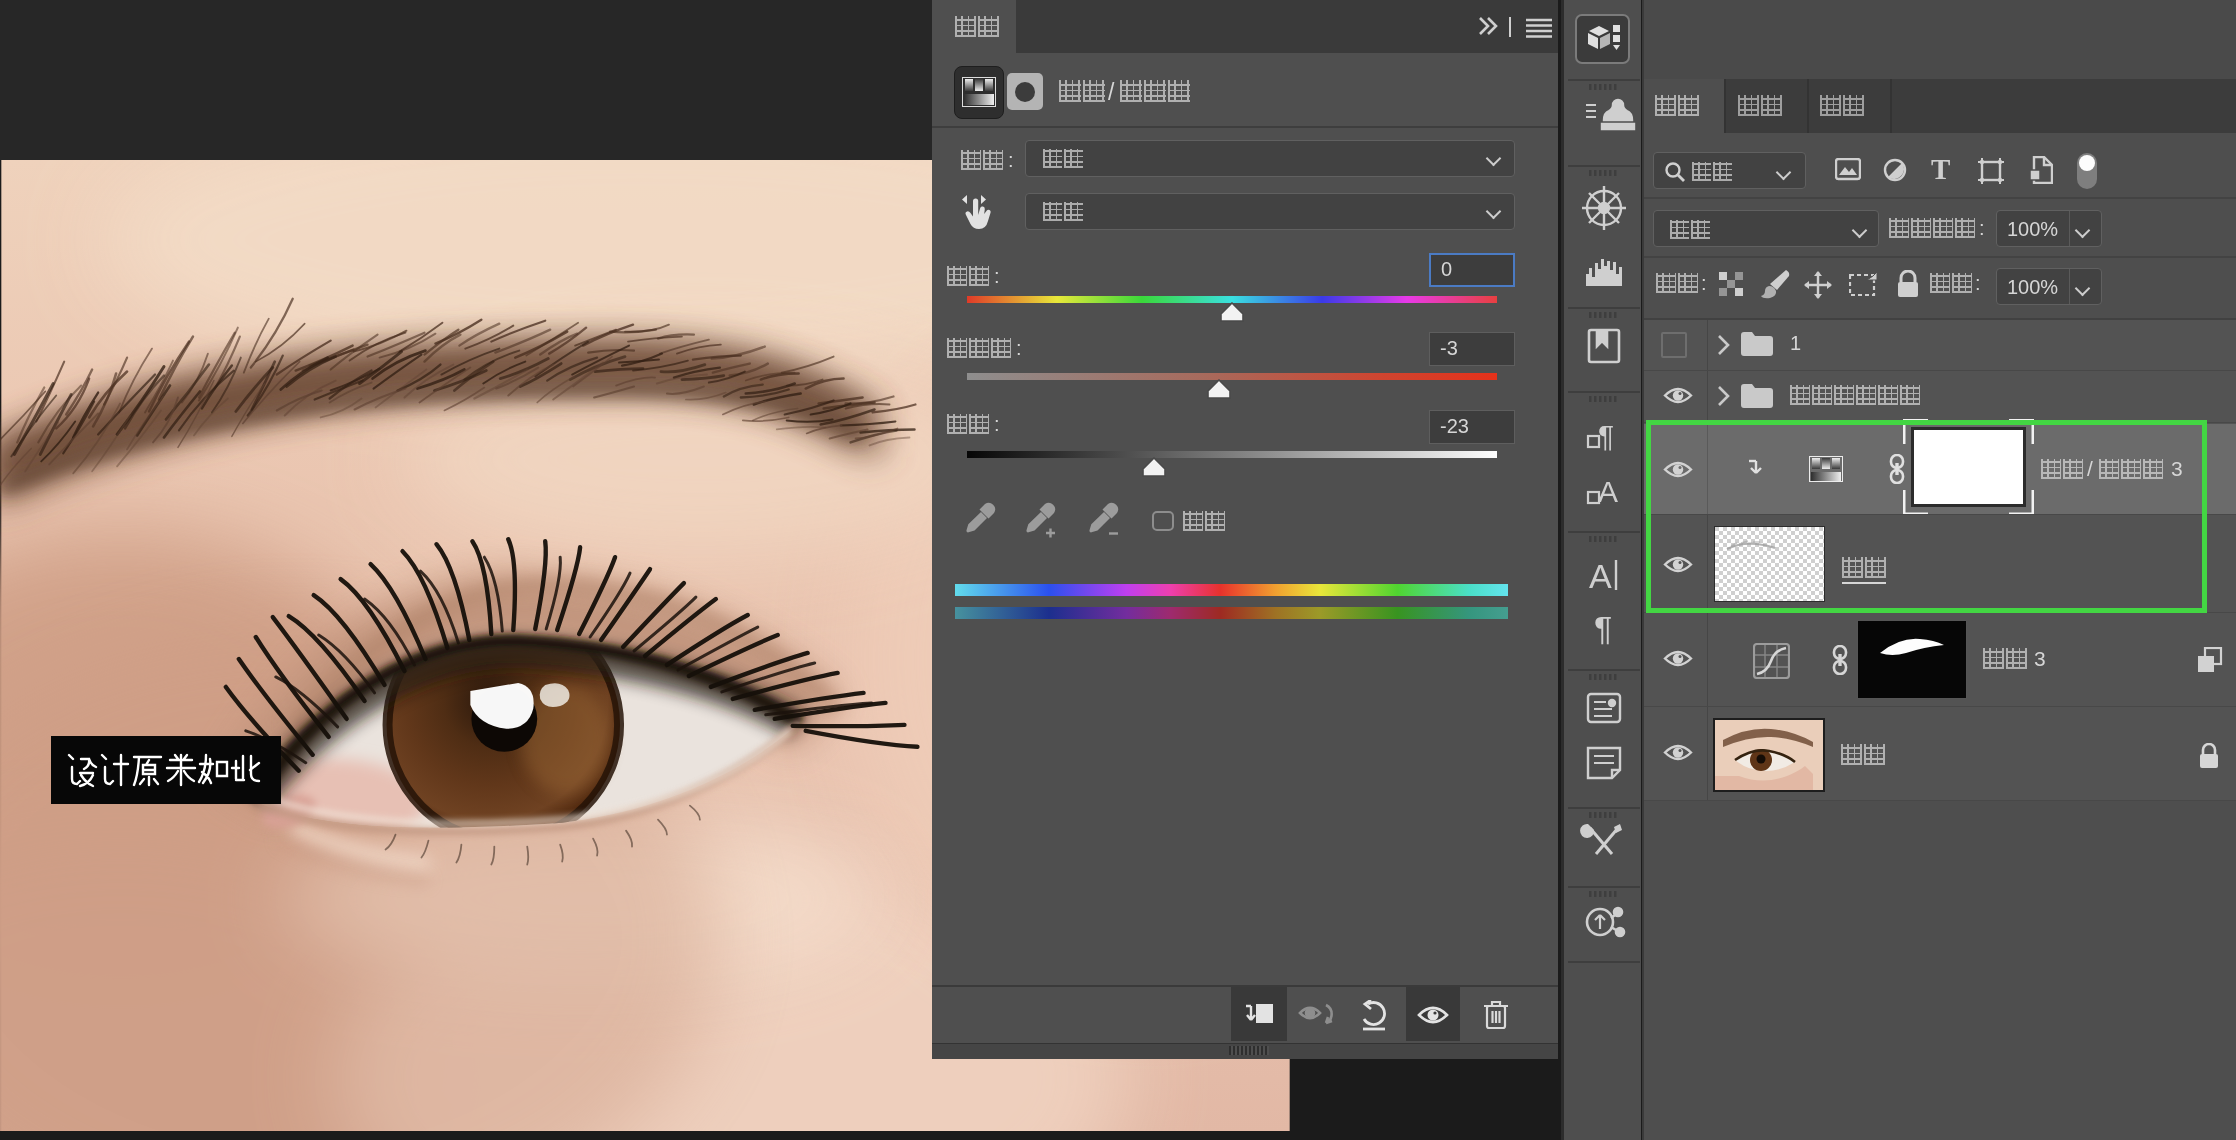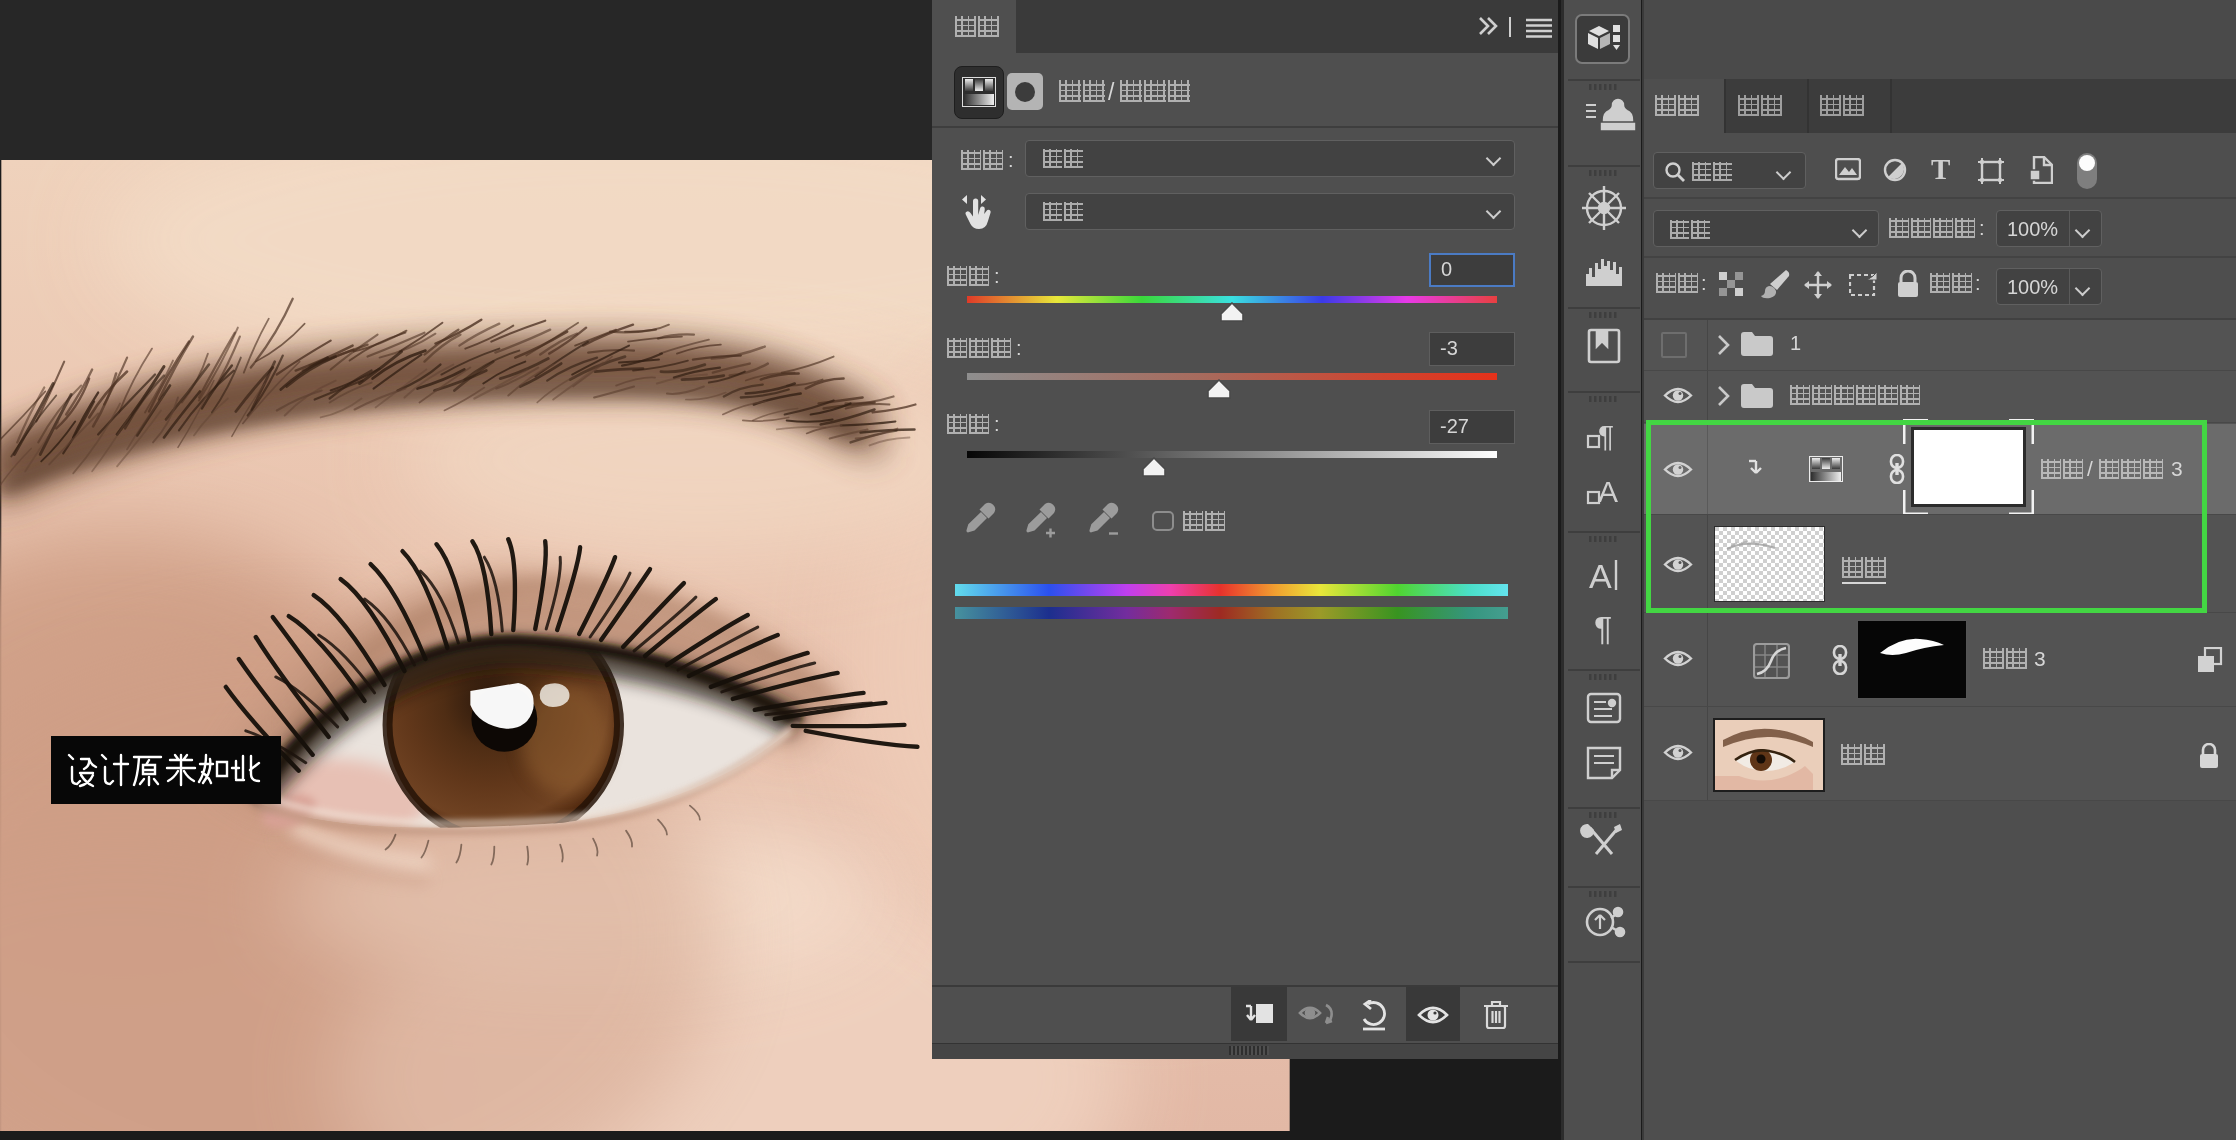--- a/index.html
+++ b/index.html
@@ -456,21 +456,21 @@
  <svg class="abs" style="left:274px;top:379px" width="26" height="21" viewBox="0 0 26 21">
       <path d="M13 1 L24 12 L24 19 L2 19 L2 12 Z" fill="#f2f2f2" stroke="#4a4a4a" stroke-width="1.6"></path>
     </svg>
 
  
  <span class="zh abs lbl" style="--s:20px;left:15px;top:414px;">
       <i></i>
       <i></i>
     </span><span class="abs lbl" style="left:62px;top:413px;">:</span>
  <div class="abs" style="left:497px;top:410px;width:86px;height:34px;background:#3d3d3d;border:1px solid #5e5e5e;box-sizing:border-box;">
-      <span class="lbl" style="position:absolute;left:10px;top:4px;">-27</span>
+      <span class="lbl" style="position:absolute;left:10px;top:4px;">-23</span>
     </div>
  <div class="abs" style="left:35px;top:451px;width:530px;height:7px;background:linear-gradient(90deg,#060606,#8a8a8a 55%,#fdfdfd);"></div>
  <svg class="abs" style="left:209px;top:457px" width="26" height="21" viewBox="0 0 26 21">
       <path d="M13 1 L24 12 L24 19 L2 19 L2 12 Z" fill="#f2f2f2" stroke="#4a4a4a" stroke-width="1.6"></path>
     </svg>
 
  
  <g></g>
  <svg class="abs" style="left:29px;top:502px" width="36" height="40" viewBox="0 0 36 40">
       <g fill="#9c9c9c">

